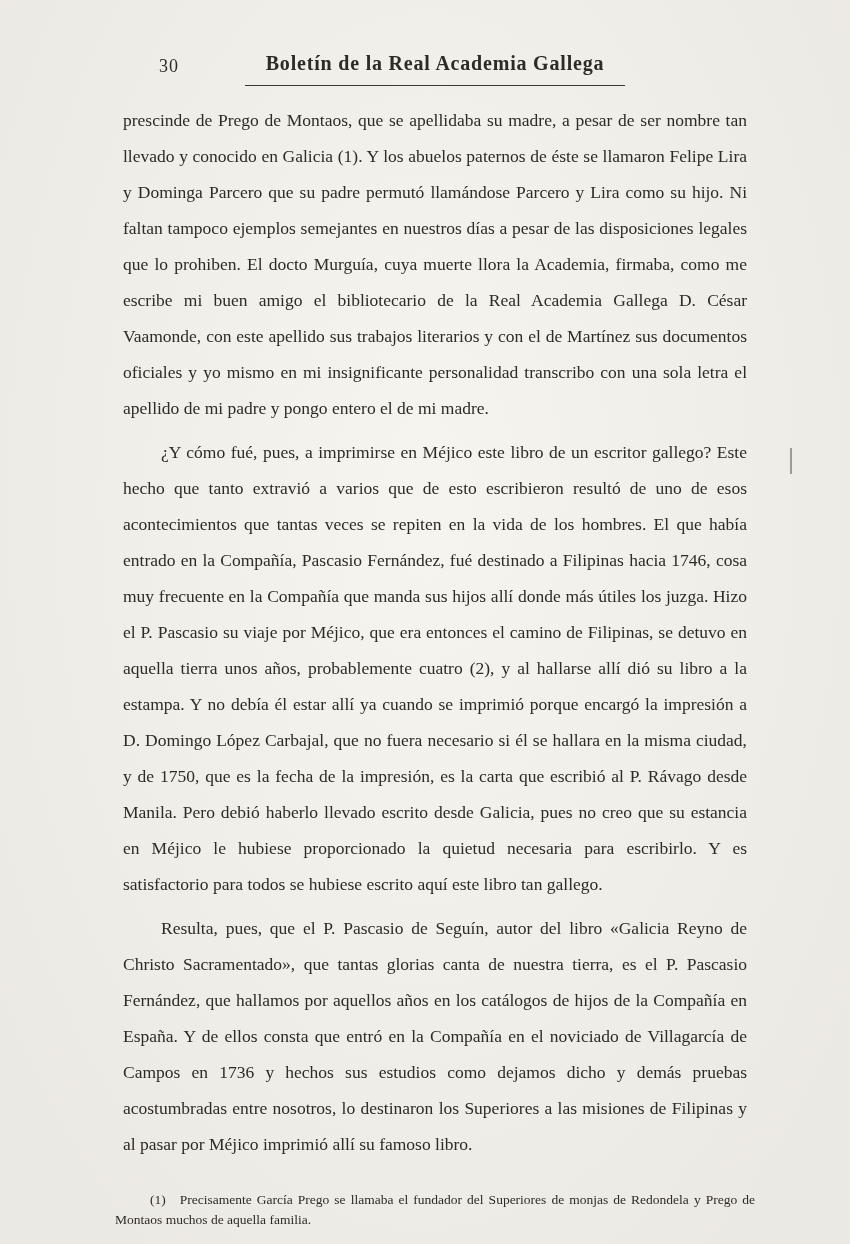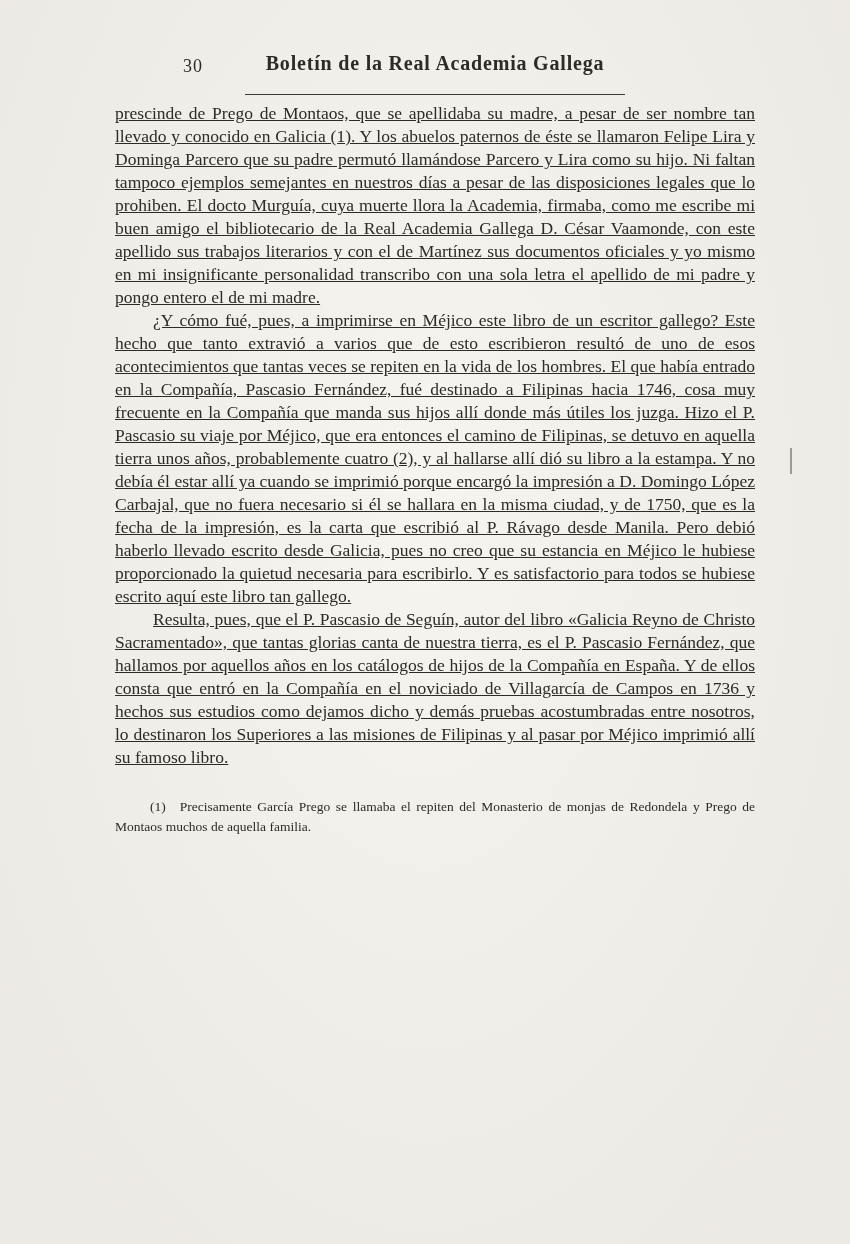--- a/index.html
+++ b/index.html
@@ -31,45 +31,44 @@
   
   .page-header {
     position: relative;
     width: 640px;
     margin-left: 115px;
     height: 34px;
     margin-bottom: 16px;
   }
   .page-number {
     position: absolute;
-    left: 68px;
+    left: 44px;
     top: 4px;
     font-size: 18px;
     letter-spacing: 1px;
   }
   .journal-title {
     display: block;
     margin: 0 auto;
     width: 380px;
     text-align: center;
     font-size: 20px;
     font-weight: 700;
     letter-spacing: 0.8px;
-    padding-bottom: 19px;
+    padding-bottom: 10px;
     border-bottom: 1.5px solid #3c372f;
     white-space: nowrap;
   }
   
   .body-text p {
-    margin: 0;
+    margin: 8px;
     font-size: 17.5px;
-    line-height: 23px;
+    line-height: 36px;
     text-align: justify;
     text-justify: inter-word;
-    text-decoration: underline;
   }
   .body-text p.indented {
     text-indent: 38px;
   }
   
   .footnotes {
     margin-top: 28px;
   }
   .footnotes p {
     margin: 0;
@@ -102,19 +101,19 @@
   </header>
 
   <main class="content-col body-text">
     <p class="para">prescinde de Prego de Montaos, que se apellidaba su madre, a pesar de ser nombre tan llevado y conocido en Galicia (1). Y los abuelos paternos de éste se llamaron Felipe Lira y Dominga Parcero que su padre permutó llamándose Parcero y Lira como su hijo. Ni faltan tampoco ejemplos semejantes en nuestros días a pesar de las disposiciones legales que lo prohiben. El docto Murguía, cuya muerte llora la Academia, firmaba, como me escribe mi buen amigo el bibliotecario de la Real Academia Gallega D. César Vaamonde, con este apellido sus trabajos literarios y con el de Martínez sus documentos oficiales y yo mismo en mi insignificante personalidad transcribo con una sola letra el apellido de mi padre y pongo entero el de mi madre.</p>
     <p class="para indented">¿Y cómo fué, pues, a imprimirse en Méjico este libro de un escritor gallego? Este hecho que tanto extravió a varios que de esto escribieron resultó de uno de esos acontecimientos que tantas veces se repiten en la vida de los hombres. El que había entrado en la Compañía, Pascasio Fernández, fué destinado a Filipinas hacia 1746, cosa muy frecuente en la Compañía que manda sus hijos allí donde más útiles los juzga. Hizo el P. Pascasio su viaje por Méjico, que era entonces el camino de Filipinas, se detuvo en aquella tierra unos años, probablemente cuatro (2), y al hallarse allí dió su libro a la estampa. Y no debía él estar allí ya cuando se imprimió porque encargó la impresión a D. Domingo López Carbajal, que no fuera necesario si él se hallara en la misma ciudad, y de 1750, que es la fecha de la impresión, es la carta que escribió al P. Rávago desde Manila. Pero debió haberlo llevado escrito desde Galicia, pues no creo que su estancia en Méjico le hubiese proporcionado la quietud necesaria para escribirlo. Y es satisfactorio para todos se hubiese escrito aquí este libro tan gallego.</p>
     <p class="para indented">Resulta, pues, que el P. Pascasio de Seguín, autor del libro «Galicia Reyno de Christo Sacramentado», que tantas glorias canta de nuestra tierra, es el P. Pascasio Fernández, que hallamos por aquellos años en los catálogos de hijos de la Compañía en España. Y de ellos consta que entró en la Compañía en el noviciado de Villagarcía de Campos en 1736 y hechos sus estudios como dejamos dicho y demás pruebas acostumbradas entre nosotros, lo destinaron los Superiores a las misiones de Filipinas y al pasar por Méjico imprimió allí su famoso libro.</p>
   </main>
 
   <footer class="content-col footnotes">
     <p class="footnote">
-      <span class="footnote-marker">(1)</span><span>Precisamente García Prego se llamaba el repiten del Monasterio de monjas de Redondela y Prego de Montaos muchos de aquella familia.</span>
+      <span class="footnote-marker">(1)</span><span>Precisamente García Prego se llamaba el fundador del Superiores de monjas de Redondela y Prego de Montaos muchos de aquella familia.</span>
     </p>
   </footer>
 
   <div class="scan-artifact"></div>
 
 </div>
 
 </body></html>

